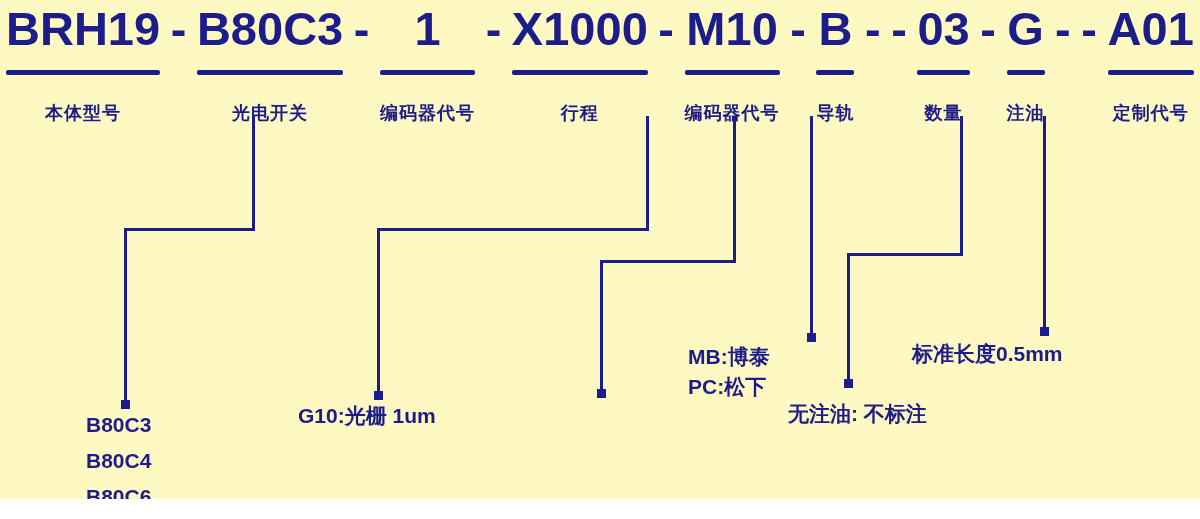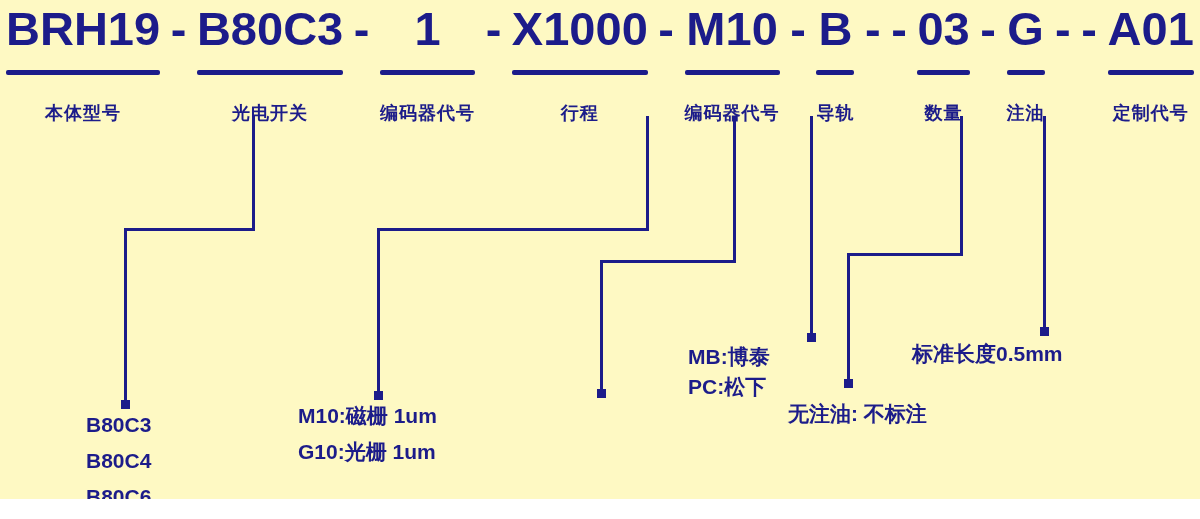--- a/index.html
+++ b/index.html
@@ -143,21 +143,20 @@
 
   </div>
 
   <div class="anno" style="left:86px; top:407px;">
     <div class="anno-line">B80C3</div>
     <div class="anno-line">B80C4</div>
     <div class="anno-line">B80C6</div>
   </div>
 
   <div class="anno" style="left:298px; top:398px;">
-    <div class="anno-line">M10:磁栅 1um</div>
     <div class="anno-line">G10:光栅 1um</div>
   </div>
 
 
   <div class="anno anno-tight" style="left:688px; top:342px;">
     <div class="anno-line">MB:博泰</div>
     <div class="anno-line">PC:松下</div>
   </div>
 
   <div class="anno" style="left:788px; top:400px;">无注油: 不标注</div>

